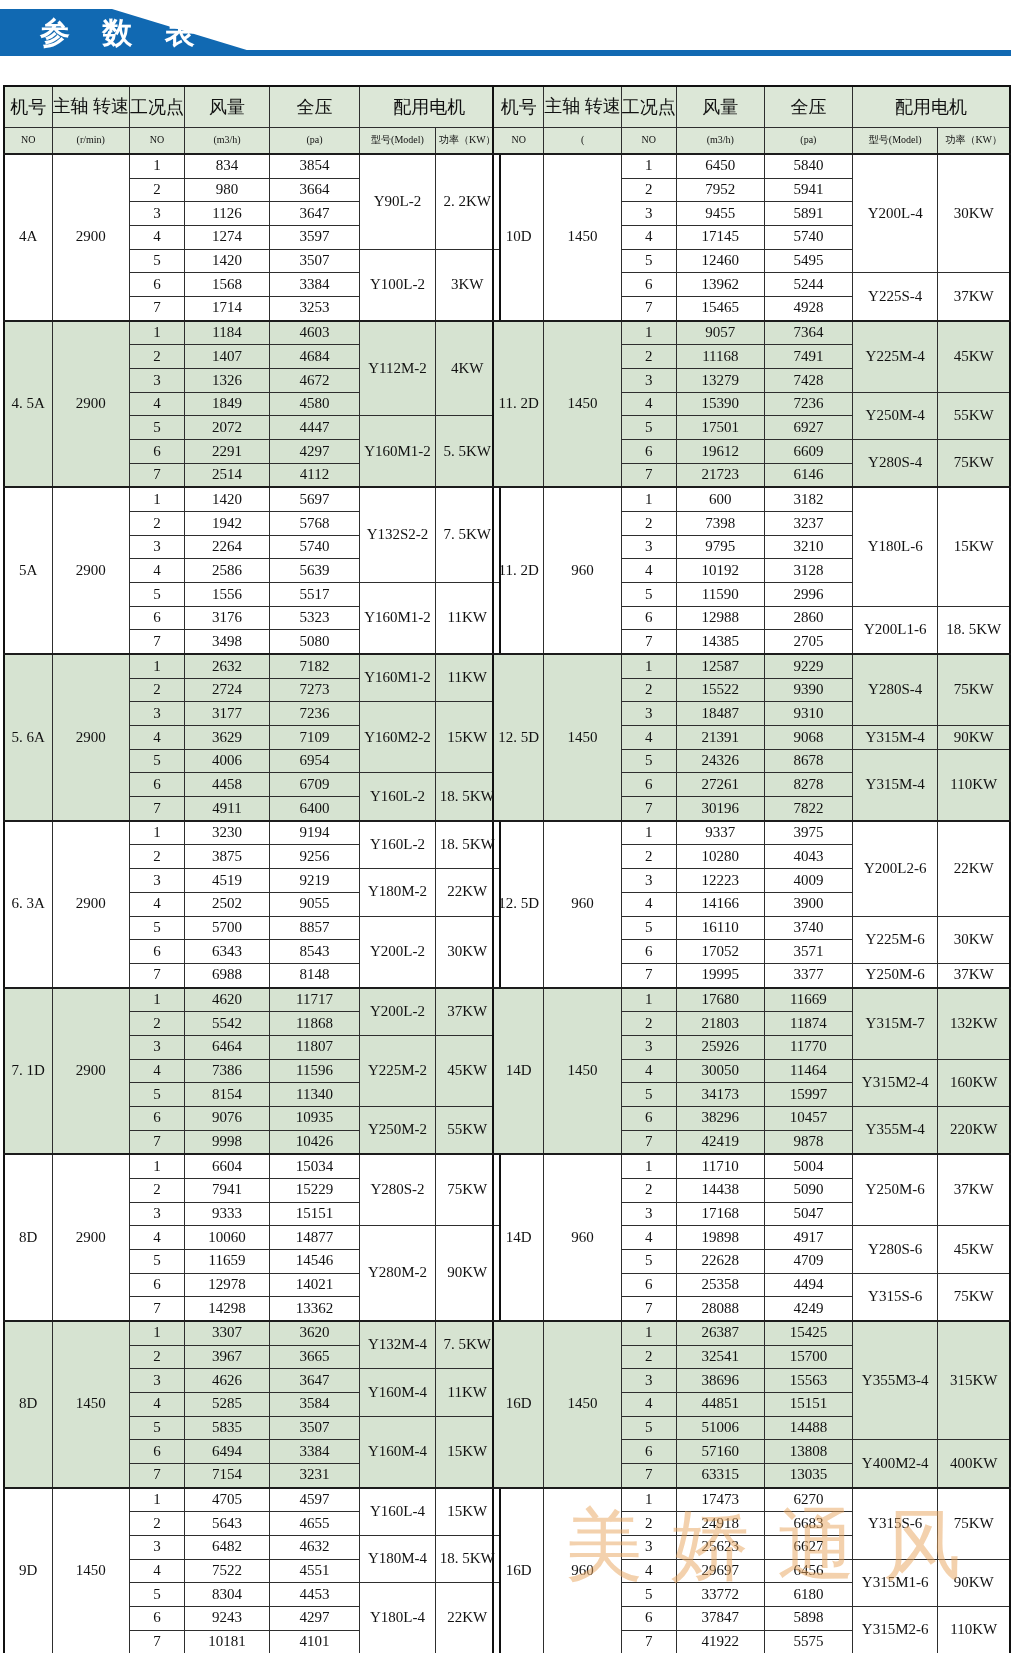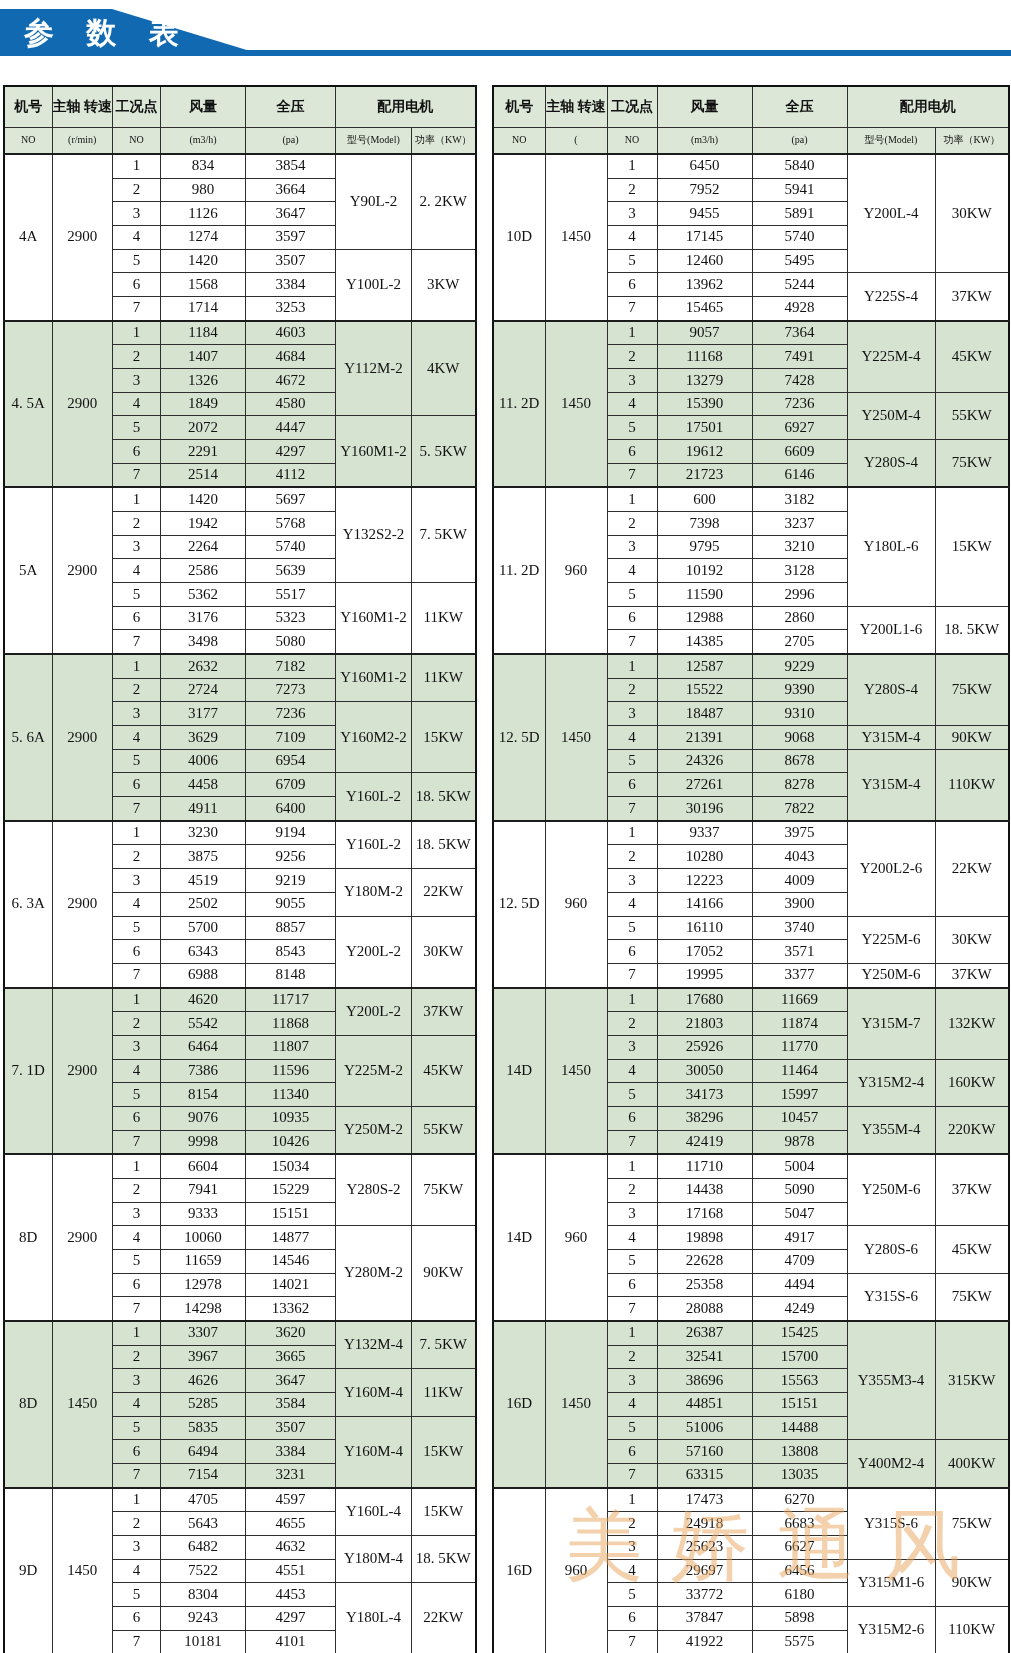--- a/index.html
+++ b/index.html
@@ -1,32 +1,32 @@
 <!DOCTYPE html>
 <html><head>
 <meta charset="utf-8">
 <style>
   html,body{margin:0;padding:0;background:#fff;}
   #page{position:relative;width:1011px;height:1653px;background:#ffffff;overflow:hidden;
         font-family:"Liberation Serif","DejaVu Serif",serif;color:#111;}
   
   #banner-block{position:absolute;left:0;top:9px;width:250px;height:42px;
         clip-path:polygon(0 0,112px 0,250px 100%,0 100%);}
-  #banner-title{position:absolute;left:24px;top:13px;font-size:30px;font-weight:bold;color:#ffffff;
+  #banner-title{position:absolute;left:40px;top:13px;font-size:30px;font-weight:bold;color:#ffffff;
         letter-spacing:12px;font-family:"Liberation Sans","DejaVu Sans",sans-serif;white-space:nowrap;}
   #banner-strip{position:absolute;left:0;top:50px;width:1011px;height:6px;}
   
   table.param{position:absolute;top:85px;border-collapse:collapse;table-layout:fixed;
         font-size:15px;line-height:1.05;text-align:center;}
   #table-left{left:3px;}
   #table-right{left:492px;}
   table.param td,table.param th{border:1px solid #2e2e2e;padding:0;font-weight:normal;
         overflow:hidden;white-space:nowrap;}
   table.param{border:2px solid #111;}
-  tr.hdr1 td{height:40px;font-size:14px;font-weight:bold;}
+  tr.hdr1 td{height:40px;font-size:18px;}
   tr.hdr2 td{height:25px;font-size:10px;}
   tr.drow td{height:22.68px;}
   td.stack{white-space:pre-line;line-height:1.1;margin-top:27px;}
   tr.group-start td{border-top:2px solid #1c1c1c;}
   td.shade{background:#d6e3d1;}
   td.hshade{background:#dce7d7;}
   
   #watermark{position:absolute;left:565px;top:1494px;width:520px;font-size:78px;letter-spacing:28px;
         opacity:0.50;font-family:"Liberation Sans","DejaVu Sans",sans-serif;white-space:nowrap;
         pointer-events:none;}
@@ -170,21 +170,21 @@
           <td class="f">2264</td>
           <td class="pr">5740</td>
         </tr>
         <tr class="drow">
           <td class="p">4</td>
           <td class="f">2586</td>
           <td class="pr">5639</td>
         </tr>
         <tr class="drow">
           <td class="p">5</td>
-          <td class="f">5362</td>
+          <td class="f">1556</td>
           <td class="pr">5517</td>
           <td rowspan="3" class="mo">Y160M1-2</td>
           <td rowspan="3" class="pw">11KW</td>
         </tr>
         <tr class="drow">
           <td class="p">6</td>
           <td class="f">3176</td>
           <td class="pr">5323</td>
         </tr>
         <tr class="drow">

